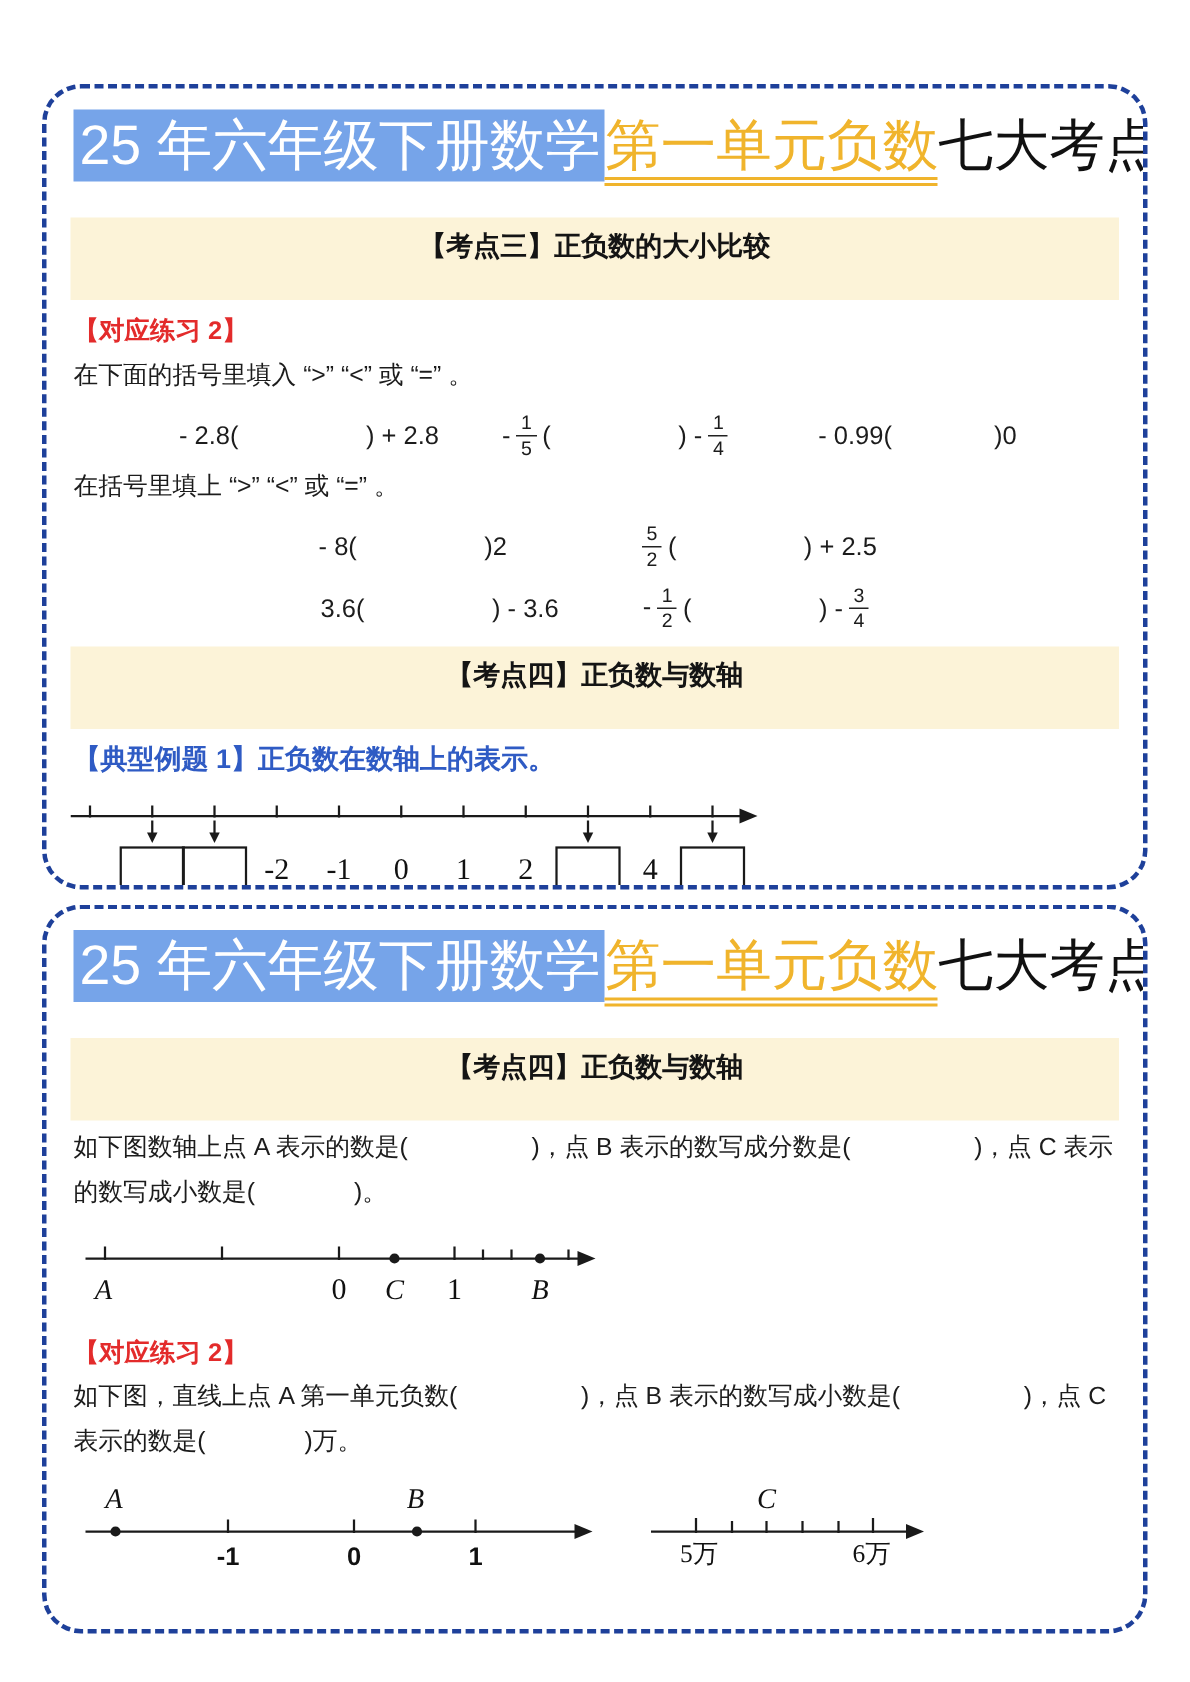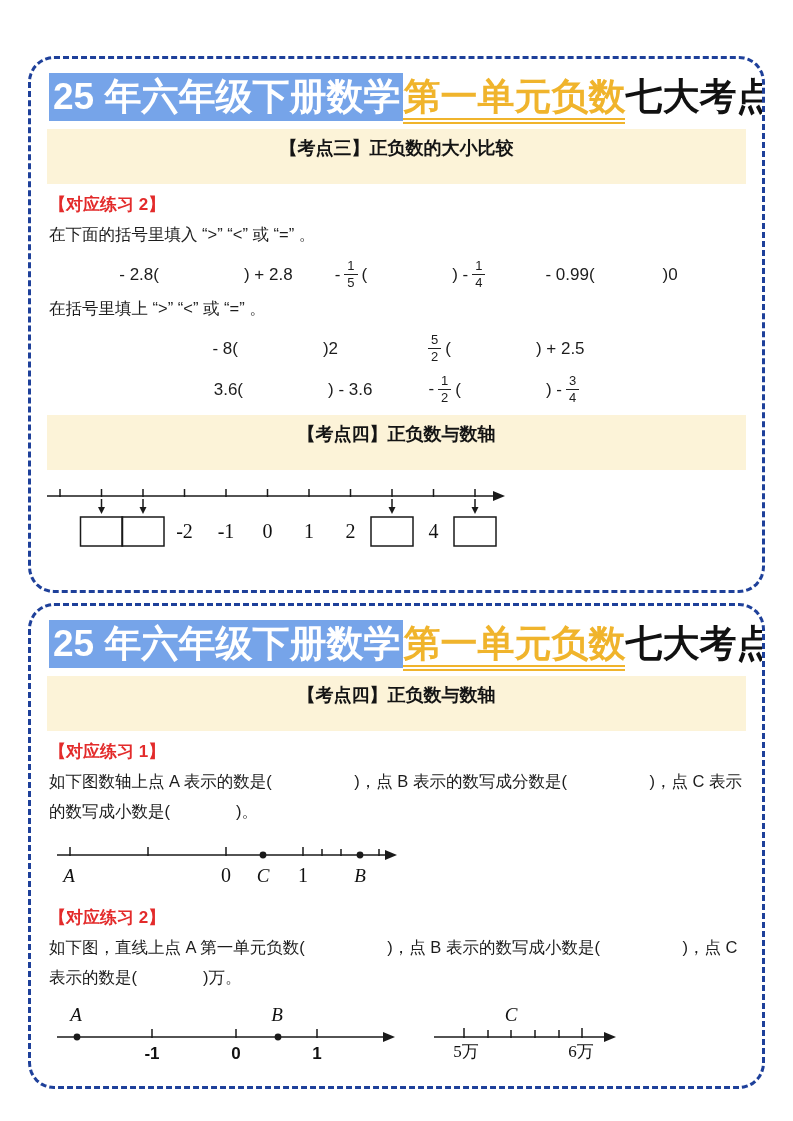--- a/index.html
+++ b/index.html
@@ -13,22 +13,22 @@
     border:3px dashed #1e409a;
     border-radius:26px;
     padding:10px 16px 8px 16px;
     background:#fff;
     overflow:hidden;
   }
   .panel-1{margin-top:56px;height:537px;}
   .panel-2{margin-top:10px;height:486px;}
 
   .doc-title{
-    font-size:37px;font-weight:700;line-height:1.3;
-    white-space:nowrap;margin:4px 0 8px 2px;letter-spacing:0;
+    font-size:37px;font-weight:400;line-height:1.3;
+    white-space:nowrap;margin:4px 0 24px 2px;letter-spacing:0;
   }
   .t-hl{background:#76a4e9;color:#ffffff;padding:3px 3px 4px 4px;}
   .t-ul{color:#f0b42c;border-bottom:6px double #f0b42c;padding-bottom:1px;}
   .t-rest{color:#111111;}
 
   .banner{
     background:#fcf3d8;color:#141414;
     font-size:18px;font-weight:700;text-align:center;
     padding:7px 0 24px 0;margin:2px 0 4px 0;
   }
@@ -107,20 +107,23 @@
     </span>
     <span class="seg">(　　　　　) -</span>
     <span class="frac">
       <span class="num">3</span>
       <span class="den">4</span>
     </span>
   </div>
 
   <div class="banner" style="margin-top:10px;">【考点四】正负数与数轴</div>
 
+  <div class="blue-line">
+    <span>【典型例题 1】</span><span>正负数在数轴上的表示。</span>
+  </div>
 
   <div class="nl-wrap">
     <svg width="470" height="70" viewBox="0 0 470 70">
 
       <line class="nl-stroke" x1="0" y1="16" x2="448" y2="16"></line>
       <polygon class="nl-fill" points="446,11 458,16 446,21"></polygon>
 
       <g class="nl-stroke">
         <line x1="13" y1="9" x2="13" y2="17"></line>
           <line x1="54.5" y1="9" x2="54.5" y2="17"></line>
@@ -166,21 +169,20 @@
 </div>
 
 <div class="panel panel-2">
 
   <div class="doc-title">
     <span class="t-hl">25 年六年级下册数学</span><span class="t-ul">第一单元负数</span><span class="t-rest">七大考点</span>
   </div>
 
   <div class="banner">【考点四】正负数与数轴</div>
 
-  <div class="red-label">【对应练习 1】</div>
   <div class="body-text">如下图数轴上点 A 表示的数是(　　　　　)，点 B 表示的数写成分数是(　　　　　)，点 C 表示的数写成小数是(　　　　)。</div>
 
   <div class="nl-wrap" style="margin:16px 0 2px 8px;">
     <svg width="400" height="48" viewBox="0 0 400 48">
       <line class="nl-stroke" x1="2" y1="13" x2="332" y2="13"></line>
       <polygon class="nl-fill" points="330,8 342,13 330,18"></polygon>
       <g class="nl-stroke">
         <line x1="15" y1="5" x2="15" y2="14"></line>
         <line x1="93" y1="5" x2="93" y2="14"></line>
         <line x1="171" y1="5" x2="171" y2="14"></line>

